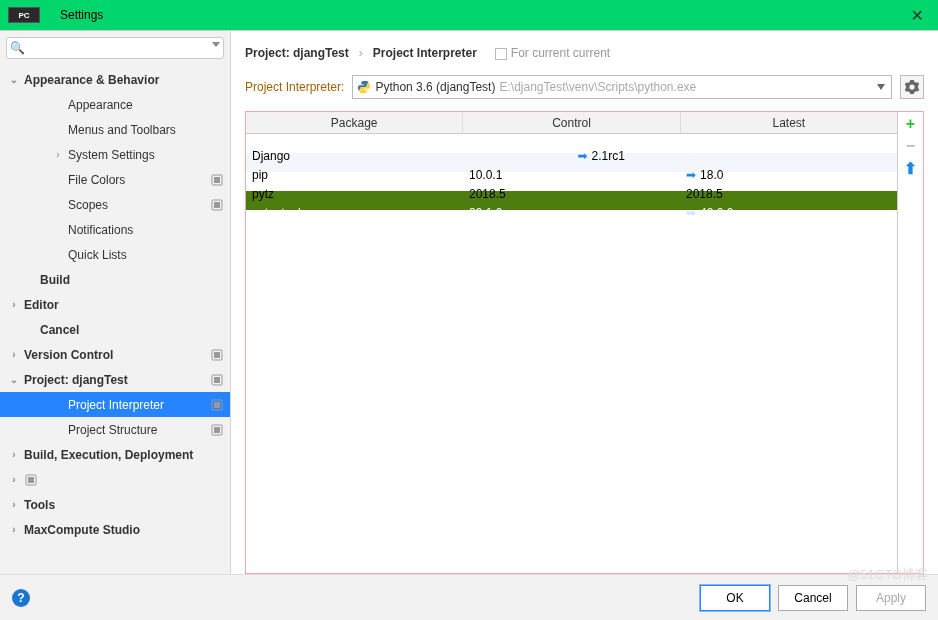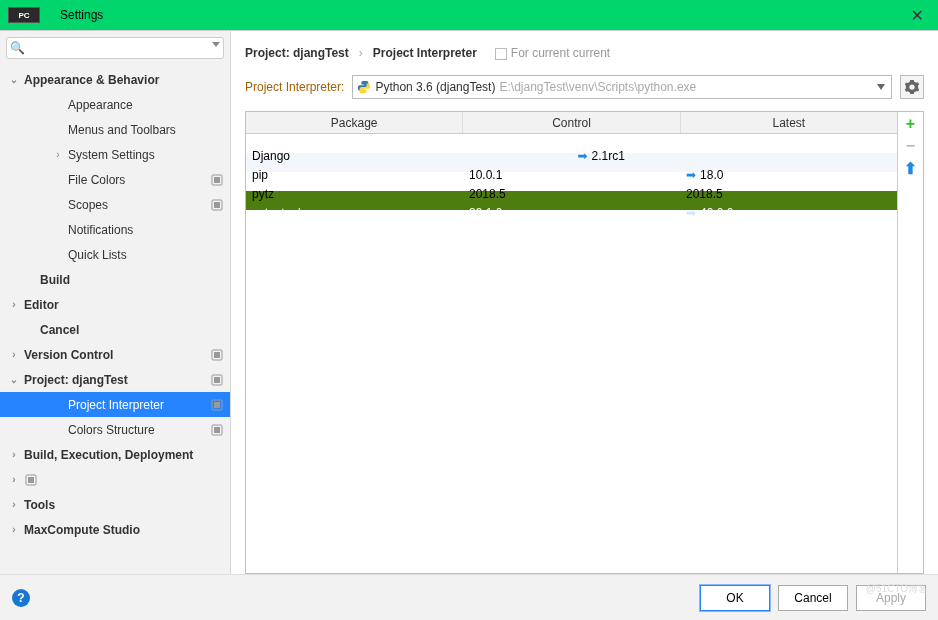--- a/index.html
+++ b/index.html
@@ -70,21 +70,21 @@
 .act-up { color: #1e88e5; font-size: 14px; }
 
 
 .footer { height: 46px; border-top: 1px solid #ddd; display: flex; align-items: center; padding: 0 12px; background: #f2f2f2; }
 .footer .help { width: 18px; height: 18px; border-radius: 50%; background: #1976d2; color: #fff; display: flex; align-items: center; justify-content: center; font-weight: bold; font-size: 12px; cursor: pointer; }
 .footer .spacer { flex: 1; }
 .footer .btn { min-width: 70px; height: 26px; border: 1px solid #aaa; background: #fff; margin-left: 8px; cursor: pointer; padding: 0 12px; }
 .footer .btn.primary { border: 1px solid #2684ff; outline: 1px solid #8ab6ff; }
 .footer .btn.disabled { color: #aaa; }
 
-.watermark { position: absolute; right: 10px; bottom: 24px; color: #ddd; font-size: 10px; pointer-events: none; }
+.watermark { position: absolute; right: 10px; bottom: 36px; color: #ddd; font-size: 13px; pointer-events: none; }
 </style>
 </head>
 <body>
 
 <div class="titlebar">
   <span class="appicon">PC</span>
   <span class="title">Settings</span>
   <span class="spacer"></span>
   <span class="close">✕</span>
 </div>
@@ -179,21 +179,21 @@
           <span class="label">Project Interpreter</span>
           <span class="badge">
             <svg width="12" height="12" viewBox="0 0 12 12">
               <rect x="1" y="1" width="10" height="10" rx="1" fill="none" stroke="#999"></rect>
               <rect x="3" y="3" width="6" height="6" fill="#999"></rect>
             </svg>
           </span>
         </div>
         <div class="tree-item child">
           <span class="exp"></span>
-          <span class="label">Colors Structure</span>
+          <span class="label">Project Structure</span>
           <span class="badge">
             <svg width="12" height="12" viewBox="0 0 12 12">
               <rect x="1" y="1" width="10" height="10" rx="1" fill="none" stroke="#999"></rect>
               <rect x="3" y="3" width="6" height="6" fill="#999"></rect>
             </svg>
           </span>
         </div>
         <div class="tree-item top bold">
           <span class="exp">›</span>
           <span class="label">Build, Execution, Deployment</span>

